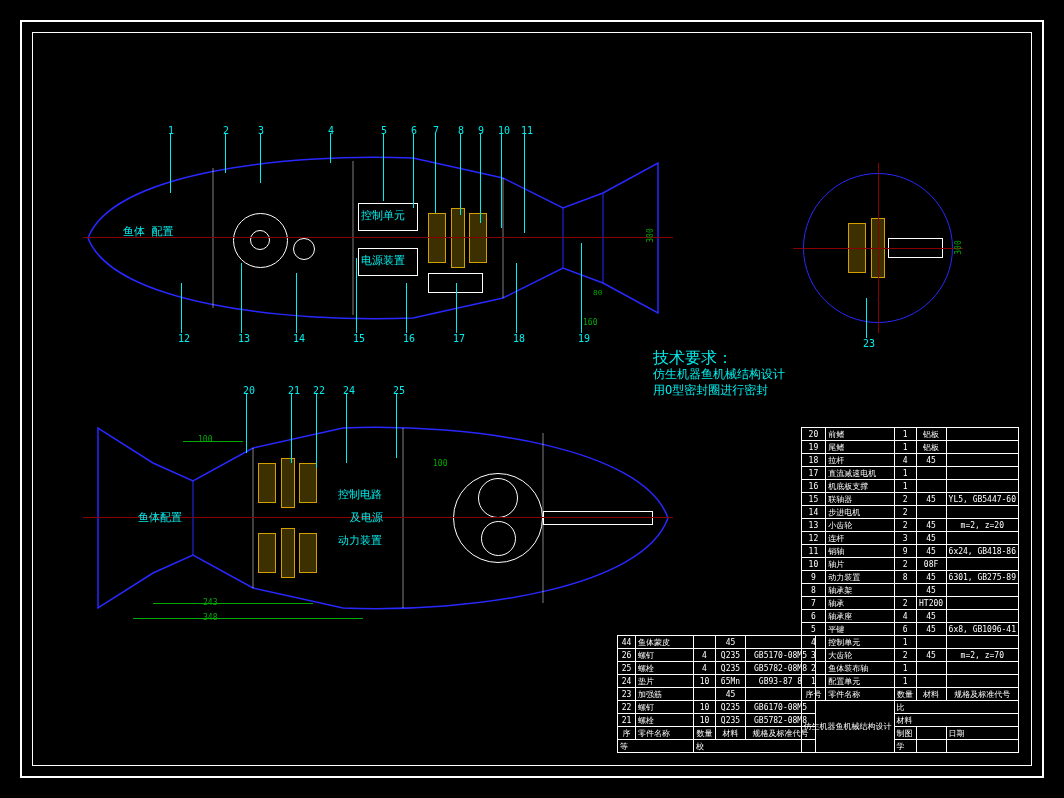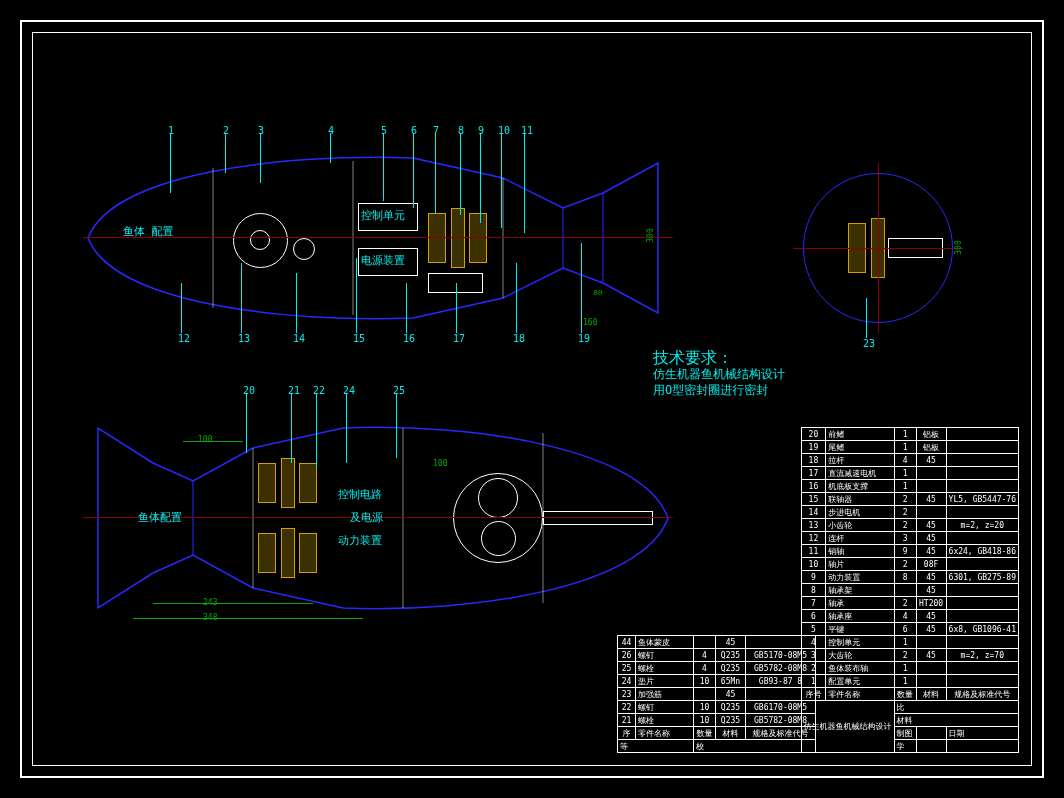--- a/index.html
+++ b/index.html
@@ -234,21 +234,21 @@
               <td class="col-name">机底板支撑</td>
               <td class="col-qty">1</td>
               <td class="col-mat"></td>
               <td class="col-std"></td>
             </tr>
             <tr>
               <td class="col-no">15</td>
               <td class="col-name">联轴器</td>
               <td class="col-qty">2</td>
               <td class="col-mat">45</td>
-              <td class="col-std">YL5, GB5447-76</td>
+              <td class="col-std">YL5, GB5447-60</td>
             </tr>
             <tr>
               <td class="col-no">14</td>
               <td class="col-name">步进电机</td>
               <td class="col-qty">2</td>
               <td class="col-mat"></td>
               <td class="col-std"></td>
             </tr>
             <tr>
               <td class="col-no">13</td>

